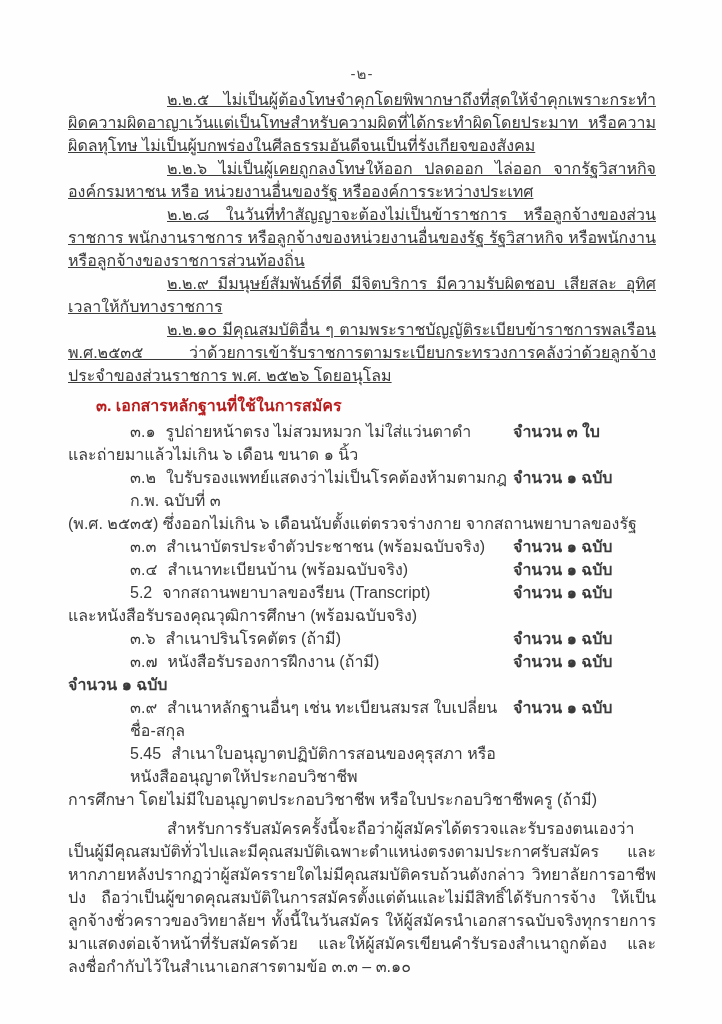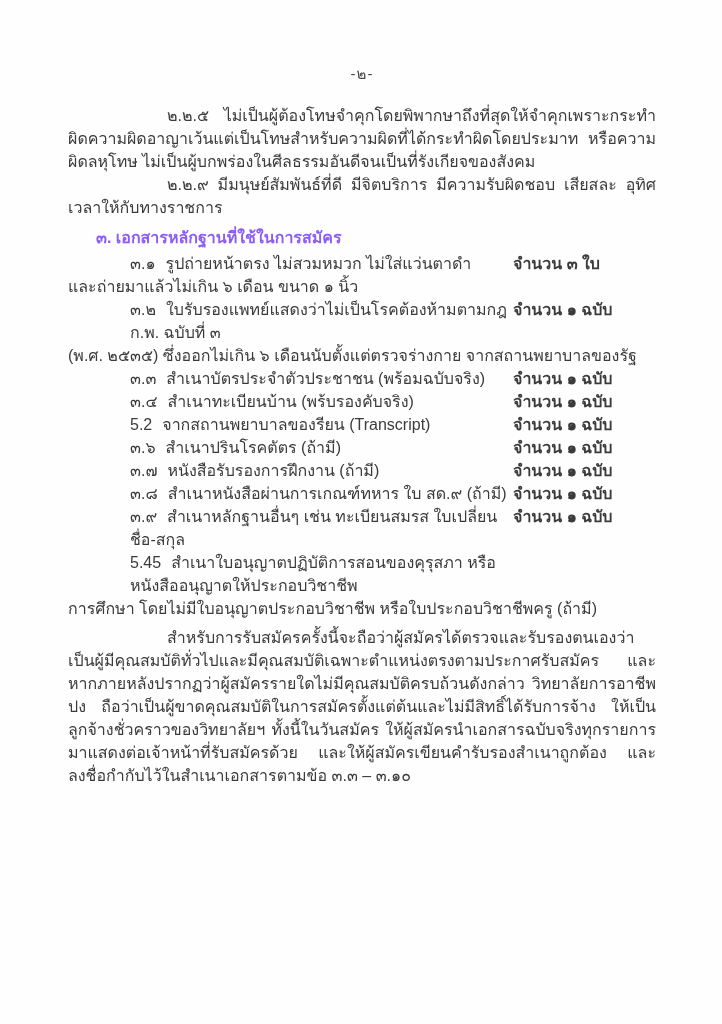--- a/index.html
+++ b/index.html
@@ -23,31 +23,31 @@
     font-size: 15px;
     line-height: 24px;
     color: #4a4a4a;
     letter-spacing: 1px;
   }
   .content {
     width: 588px;
     font-size: 16px;
     line-height: 23px;
   }
-  .qual-block { margin-top: 18px; }
+  .qual-block { margin-top: 2px; text-decoration: underline; }
   .para {
     text-indent: 99px;
     text-align: justify;
   }
   .section-title {
     font-weight: bold;
     padding-left: 28px;
     margin-top: 7px;
     margin-bottom: 3px;
-    color: #8b5cf6;
+    color: #b91c1c;
   }
   .doc-item .item-line {
     display: flex;
     align-items: flex-start;
   }
   .doc-item .item-main {
     flex: 1 1 auto;
     padding-left: 62px;
   }
   .doc-item .item-num {
@@ -74,21 +74,24 @@
 <body>
 
 <div class="page">
 
   <div class="page-number">-๒-</div>
 
   <div class="content">
 
     <div class="qual-block">
       <p class="para">๒.๒.๕ ไม่เป็นผู้ต้องโทษจำคุกโดยพิพากษาถึงที่สุดให้จำคุกเพราะกระทำผิดความผิดอาญาเว้นแต่เป็นโทษสำหรับความผิดที่ได้กระทำผิดโดยประมาท หรือความผิดลหุโทษ ไม่เป็นผู้บกพร่องในศีลธรรมอันดีจนเป็นที่รังเกียจของสังคม</p>
+      <p class="para">๒.๒.๖ ไม่เป็นผู้เคยถูกลงโทษให้ออก ปลดออก ไล่ออก จากรัฐวิสาหกิจ องค์กรมหาชน หรือ หน่วยงานอื่นของรัฐ หรือองค์การระหว่างประเทศ</p>
+      <p class="para">๒.๒.๘ ในวันที่ทำสัญญาจะต้องไม่เป็นข้าราชการ หรือลูกจ้างของส่วนราชการ พนักงานราชการ หรือลูกจ้างของหน่วยงานอื่นของรัฐ รัฐวิสาหกิจ หรือพนักงานหรือลูกจ้างของราชการส่วนท้องถิ่น</p>
       <p class="para">๒.๒.๙ มีมนุษย์สัมพันธ์ที่ดี มีจิตบริการ มีความรับผิดชอบ เสียสละ อุทิศเวลาให้กับทางราชการ</p>
+      <p class="para">๒.๒.๑๐ มีคุณสมบัติอื่น ๆ ตามพระราชบัญญัติระเบียบข้าราชการพลเรือน พ.ศ.๒๕๓๕ ว่าด้วยการเข้ารับราชการตามระเบียบกระทรวงการคลังว่าด้วยลูกจ้างประจำของส่วนราชการ พ.ศ. ๒๕๒๖ โดยอนุโลม</p>
     </div>
 
     <div class="section-title">๓. เอกสารหลักฐานที่ใช้ในการสมัคร</div>
 
     <div>
 
       <div class="doc-item">
         <div class="item-line">
           <span class="item-main"><span class="item-num">๓.๑</span><span>รูปถ่ายหน้าตรง ไม่สวมหมวก ไม่ใส่แว่นตาดำ</span></span>
           <span class="item-qty">จำนวน ๓ ใบ</span>
@@ -106,49 +109,49 @@
 
       <div class="doc-item">
         <div class="item-line">
           <span class="item-main"><span class="item-num">๓.๓</span><span>สำเนาบัตรประจำตัวประชาชน (พร้อมฉบับจริง)</span></span>
           <span class="item-qty">จำนวน ๑ ฉบับ</span>
         </div>
       </div>
 
       <div class="doc-item">
         <div class="item-line">
-          <span class="item-main"><span class="item-num">๓.๔</span><span>สำเนาทะเบียนบ้าน (พร้บรองคับจริง)</span></span>
+          <span class="item-main"><span class="item-num">๓.๔</span><span>สำเนาทะเบียนบ้าน (พร้อมฉบับจริง)</span></span>
           <span class="item-qty">จำนวน ๑ ฉบับ</span>
         </div>
       </div>
 
       <div class="doc-item">
         <div class="item-line">
           <span class="item-main"><span class="item-num">5.2</span><span>จากสถานพยาบาลของรียน (Transcript)</span></span>
           <span class="item-qty">จำนวน ๑ ฉบับ</span>
         </div>
+        <div class="item-cont">และหนังสือรับรองคุณวุฒิการศึกษา (พร้อมฉบับจริง)</div>
       </div>
 
       <div class="doc-item">
         <div class="item-line">
           <span class="item-main"><span class="item-num">๓.๖</span><span>สำเนาปรินโรคตัตร (ถ้ามี)</span></span>
           <span class="item-qty">จำนวน ๑ ฉบับ</span>
         </div>
       </div>
 
       <div class="doc-item">
         <div class="item-line">
           <span class="item-main"><span class="item-num">๓.๗</span><span>หนังสือรับรองการฝึกงาน (ถ้ามี)</span></span>
           <span class="item-qty">จำนวน ๑ ฉบับ</span>
         </div>
       </div>
 
       <div class="doc-item">
         <div class="item-line">
-          <span class="item-main"><span class="item-num">๓.๘</span><span>สำเนาหนังสือผ่านการเกณฑ์ทหาร ใบ สด.๙ (ถ้ามี)</span></span>
           <span class="item-qty">จำนวน ๑ ฉบับ</span>
         </div>
       </div>
 
       <div class="doc-item">
         <div class="item-line">
           <span class="item-main"><span class="item-num">๓.๙</span><span>สำเนาหลักฐานอื่นๆ เช่น ทะเบียนสมรส ใบเปลี่ยนชื่อ-สกุล</span></span>
           <span class="item-qty">จำนวน ๑ ฉบับ</span>
         </div>
       </div>

